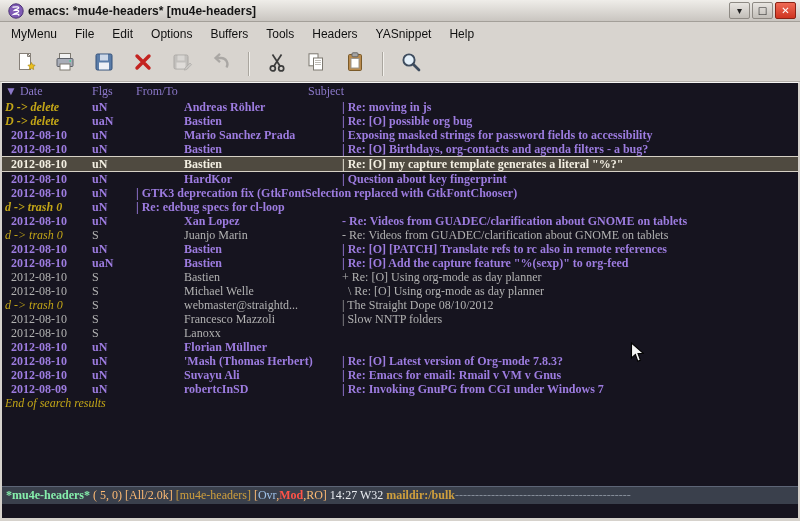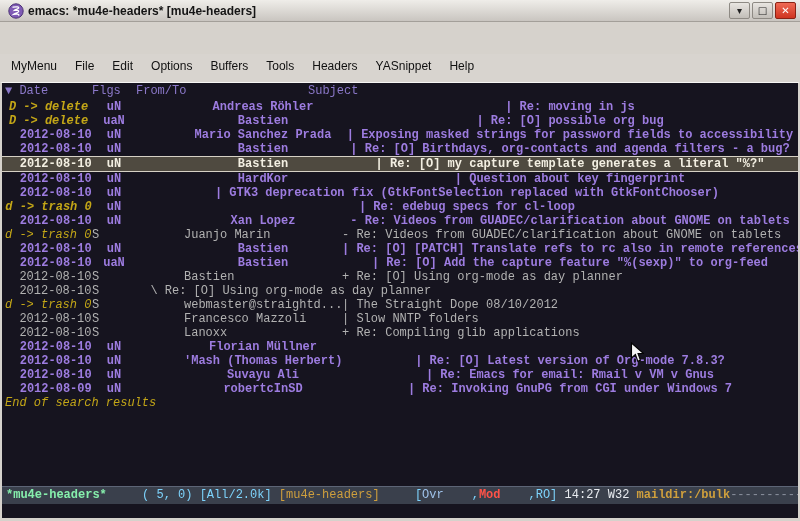--- a/index.html
+++ b/index.html
@@ -19,64 +19,64 @@
            white-space:nowrap; overflow:hidden; }
   .win-buttons { display:flex; gap:2px; flex:none; }
   .wbtn {
     width:21px; height:17px; font-size:10px; line-height:15px; text-align:center;
     background:linear-gradient(#e8e5e1,#c2beb8); border:1px solid #8e8a84; border-radius:2px;
     color:#222; padding:0; cursor:default; font-family:"DejaVu Sans",sans-serif;
   }
   .wbtn.close { background:linear-gradient(#ef6a55,#cf3420); color:#fff; border-color:#8a2215; }
   
   .menubar { height:24px; background:#d8d4cf; display:flex; align-items:center;
-             padding:0 2px; font-size:12px; color:#111;margin-top:32px; }
+             padding:0 2px; font-size:12px; color:#111; }
   .menu-item { padding:4px 9px; white-space:nowrap; }
   
   .toolbar { height:36px; background:#d8d4cf; display:flex; align-items:center;
              padding:0 8px; border-bottom:1px solid #b4b0aa; }
   .tbtn { width:36px; height:30px; display:flex; align-items:center; justify-content:center;
           background:transparent; border:none; padding:0; margin-right:3px; }
   .tbtn.disabled { opacity:.38; filter:grayscale(1); }
   .tsep { width:0; height:24px; border-left:1px solid #aaa69f; border-right:1px solid #f2f0ec;
           margin:0 9px 0 6px; }
   
   .content {
     position:absolute; top:82px; left:0; right:0; bottom:0;
     background:#16141f; border-left:2px solid #d6d2cc; border-right:2px solid #d6d2cc;
     border-bottom:3px solid #d6d2cc; border-top:1px solid #f6f5f3;
     display:flex; flex-direction:column;
   }
-  .mono { font-family:Liberation Mono, monospace; font-size:12px; }
+  .mono { font-family:Liberation Serif, serif; font-size:12px; }
   .headerline { height:17px; line-height:17px; display:flex; padding-left:3px;
                 color:#8b78c9; white-space:pre; flex:none; }
   .hl-c1 { width:87px; flex:none; }
   .hl-cf { width:44px; flex:none; }
   .hl-cfrom { width:158px; flex:none; }
   .hl-csubj { flex:1; padding-left:14px; }
   .list { flex:none; }
   .row { display:flex; height:14px; line-height:14px; white-space:pre; padding-left:3px; }
   .row.current { height:16px; line-height:14px; background:#4f4a40;
                  border-top:1px solid #d6d1c5; border-bottom:1px solid #d6d1c5; }
   .c1 { width:87px; flex:none; overflow:hidden; }
   .cf { width:44px; flex:none; overflow:hidden; }
   .cfrom { width:158px; flex:none; overflow:hidden;margin-left:48px; }
   .csubj { flex:1; overflow:hidden; }
-  .unread { color:#9d7ce0; font-weight:bold;text-align:center; }
+  .unread { color:#9d7ce0; font-weight:bold; }
   .read { color:#b2b2b2; }
   .markcol { color:#c3a617; font-style:italic; }
   .row.current span { color:#f3efe2; }
   .endline { height:14px; line-height:14px; padding-left:3px; color:#c3a617;
              font-style:italic; white-space:pre; flex:none; }
   .filler { flex:1; }
   
   .modeline { height:18px; line-height:16px; flex:none; background:#3a404c;
               border-top:1px solid #5d6576; padding-left:4px; white-space:pre; overflow:hidden; }
   .ml-buffer-name { color:#86efac; font-weight:bold; }
-  .ml-plain { color:#7dd3fc;margin-left:28px; }
+  .ml-plain { color:#fdba74; }
   .ml-mode-name { color:#cf9f3d; }
   .ml-ovr { color:#9fc2ea; }
   .ml-mod { color:#ff5348; font-weight:bold; }
   .ml-strong { color:#e8ebf0; }
   .ml-path { color:#cf9f3d; font-weight:bold; }
   .ml-dashes { color:#8a919e; }
   
   .minibuffer { height:14px; flex:none; background:#16141f; }
   
   .mouse-cursor { position:absolute; left:630px; top:342px; z-index:20; pointer-events:none; }
@@ -199,24 +199,24 @@
       <div class="row unread"><span class="c1">  2012-08-10</span><span class="cf">uN</span><span class="cfrom">Bastien</span><span class="csubj">| Re: [O] Birthdays, org-contacts and agenda filters - a bug?</span></div>
       <div class="row unread current"><span class="c1">  2012-08-10</span><span class="cf">uN</span><span class="cfrom">Bastien</span><span class="csubj">| Re: [O] my capture template generates a literal "%?"</span></div>
       <div class="row unread"><span class="c1">  2012-08-10</span><span class="cf">uN</span><span class="cfrom">HardKor</span><span class="csubj">| Question about key fingerprint</span></div>
       <div class="row unread"><span class="c1">  2012-08-10</span><span class="cf">uN</span><span class="csubj">| GTK3 deprecation fix (GtkFontSelection replaced with GtkFontChooser)</span></div>
       <div class="row unread"><span class="c1 markcol">d -&gt; trash 0</span><span class="cf">uN</span><span class="csubj">| Re: edebug specs for cl-loop</span></div>
       <div class="row unread"><span class="c1">  2012-08-10</span><span class="cf">uN</span><span class="cfrom">Xan Lopez</span><span class="csubj">- Re: Videos from GUADEC/clarification about GNOME on tablets</span></div>
       <div class="row read"><span class="c1 markcol">d -&gt; trash 0</span><span class="cf">S</span><span class="cfrom">Juanjo Marin</span><span class="csubj">- Re: Videos from GUADEC/clarification about GNOME on tablets</span></div>
       <div class="row unread"><span class="c1">  2012-08-10</span><span class="cf">uN</span><span class="cfrom">Bastien</span><span class="csubj">| Re: [O] [PATCH] Translate refs to rc also in remote references</span></div>
       <div class="row unread"><span class="c1">  2012-08-10</span><span class="cf">uaN</span><span class="cfrom">Bastien</span><span class="csubj">| Re: [O] Add the capture feature "%(sexp)" to org-feed</span></div>
       <div class="row read"><span class="c1">  2012-08-10</span><span class="cf">S</span><span class="cfrom">Bastien</span><span class="csubj">+ Re: [O] Using org-mode as day planner</span></div>
-      <div class="row read"><span class="c1">  2012-08-10</span><span class="cf">S</span><span class="csubj">  \ Re: [O] Using org-mode as day planner</span></div>
+      <div class="row read"><span class="c1">  2012-08-10</span><span class="cf">S</span><span class="cfrom">Michael Welle</span><span class="csubj">  \ Re: [O] Using org-mode as day planner</span></div>
       <div class="row read"><span class="c1 markcol">d -&gt; trash 0</span><span class="cf">S</span><span class="cfrom">webmaster@straightd...</span><span class="csubj">| The Straight Dope 08/10/2012</span></div>
       <div class="row read"><span class="c1">  2012-08-10</span><span class="cf">S</span><span class="cfrom">Francesco Mazzoli</span><span class="csubj">| Slow NNTP folders</span></div>
-      <div class="row read"><span class="c1">  2012-08-10</span><span class="cf">S</span><span class="cfrom">Lanoxx</span><span class="csubj">+ Re: Compiling glib applications</span></div>
+      <div class="row read"><span class="c1">  2012-08-10</span><span class="cf">S</span><span class="cfrom">Lanoxx</span></div>
       <div class="row unread"><span class="c1">  2012-08-10</span><span class="cf">uN</span><span class="cfrom">Florian Müllner</span></div>
       <div class="row unread"><span class="c1">  2012-08-10</span><span class="cf">uN</span><span class="cfrom">'Mash (Thomas Herbert)</span><span class="csubj">| Re: [O] Latest version of Org-mode 7.8.3?</span></div>
       <div class="row unread"><span class="c1">  2012-08-10</span><span class="cf">uN</span><span class="cfrom">Suvayu Ali</span><span class="csubj">| Re: Emacs for email: Rmail v VM v Gnus</span></div>
       <div class="row unread"><span class="c1">  2012-08-09</span><span class="cf">uN</span><span class="cfrom">robertcInSD</span><span class="csubj">| Re: Invoking GnuPG from CGI under Windows 7</span></div>
     </div>
   <div class="endline mono">End of search results</div>
   <div class="filler"></div>
   <div class="modeline mono"><span class="ml-buffer-name">*mu4e-headers*</span><span class="ml-plain"> ( 5, 0) [All/2.0k] </span><span class="ml-mode-name">[mu4e-headers]</span><span class="ml-plain"> [</span><span class="ml-ovr">Ovr</span><span class="ml-plain">,</span><span class="ml-mod">Mod</span><span class="ml-plain">,RO] </span><span class="ml-strong">14:27 W32 </span><span class="ml-path">maildir:/bulk</span><span class="ml-dashes">--------------------------------------------</span></div>
   <div class="minibuffer mono"></div>
 </div>

